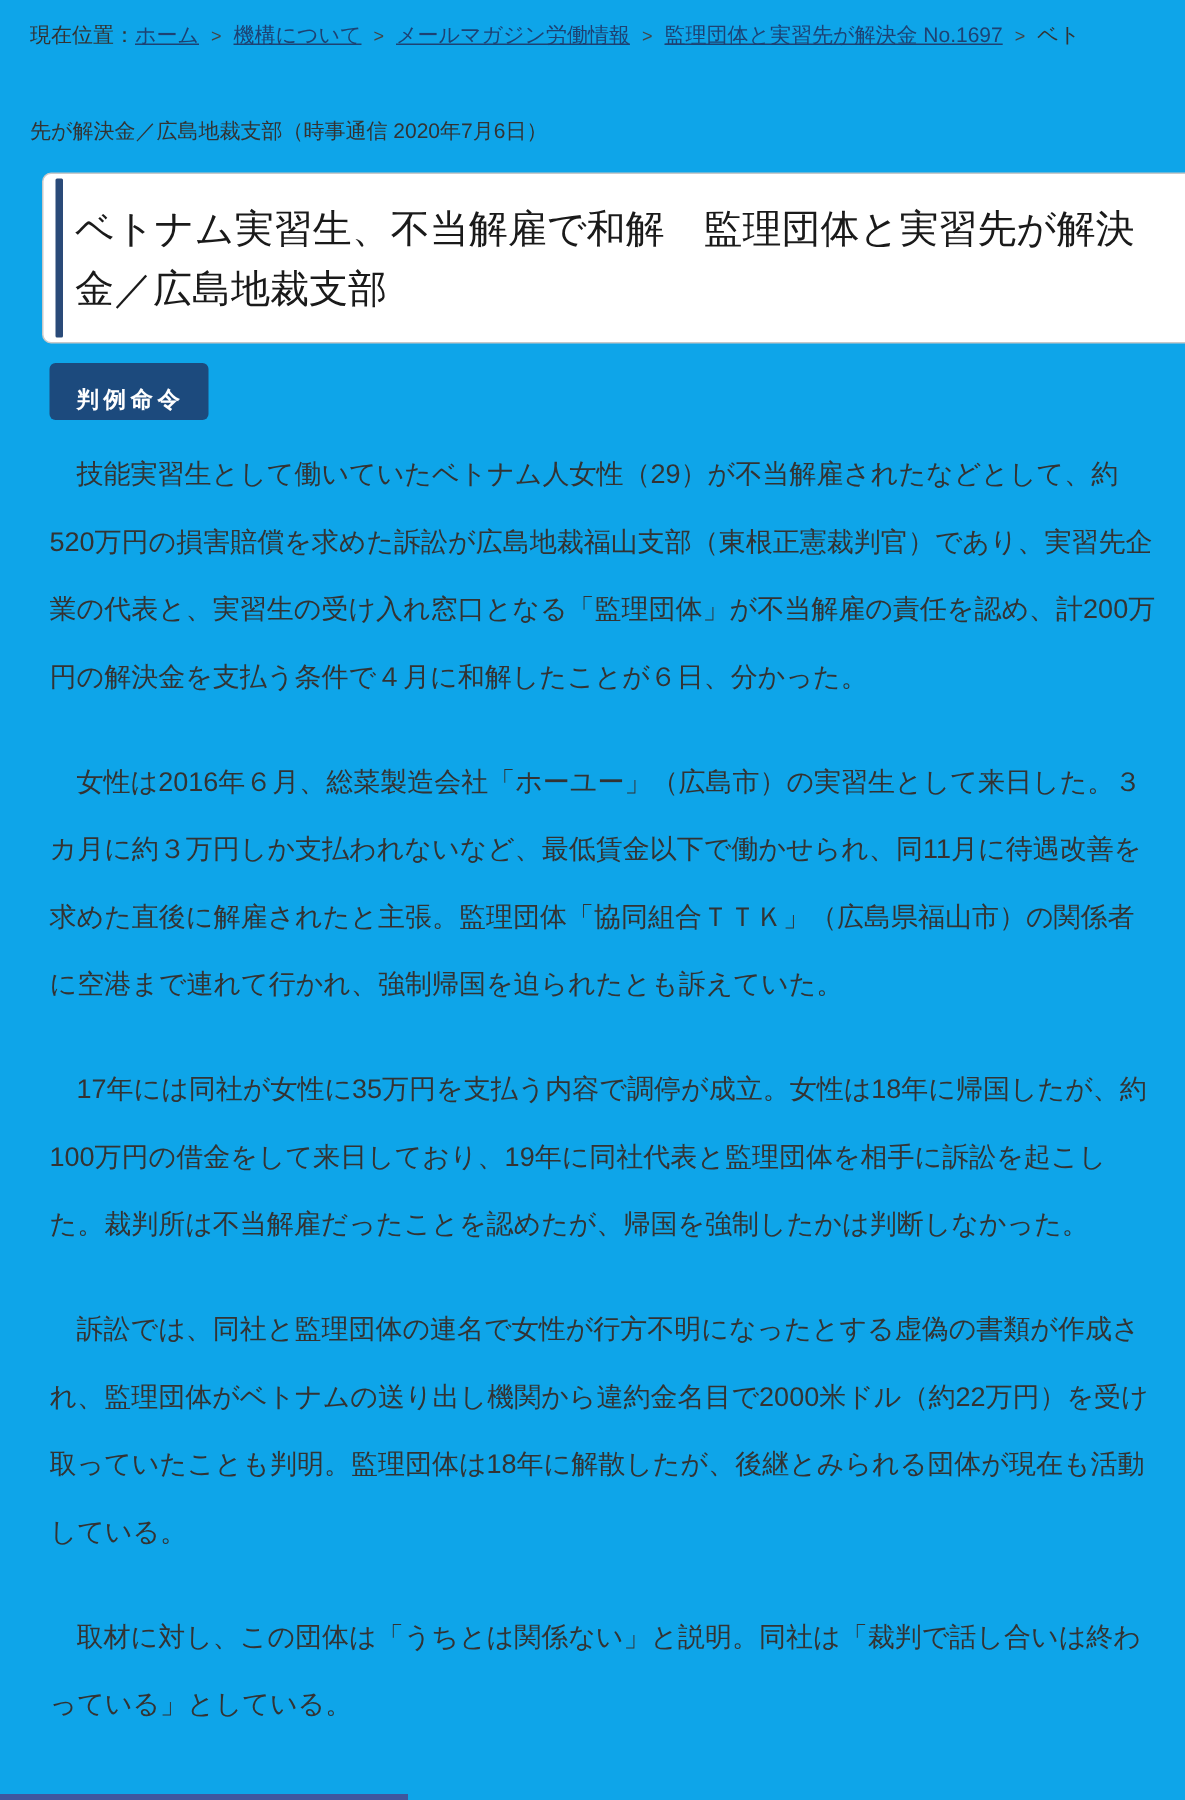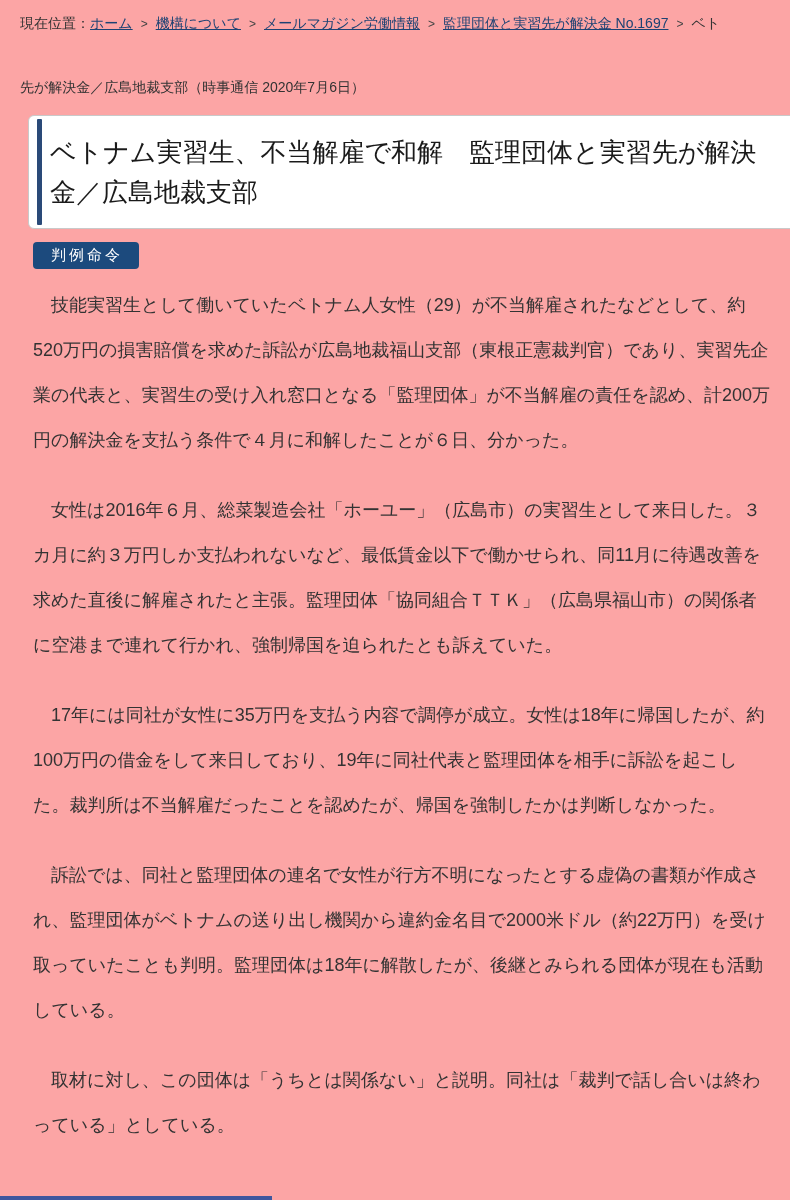--- a/index.html
+++ b/index.html
@@ -1,21 +1,21 @@
 <!DOCTYPE html>
 <html lang="ja"><head>
 <meta charset="utf-8">
 <style>
   html, body { margin: 0; padding: 0; background: #ffffff; }
   .page {
     position: relative;
     width: 790px;
     height: 1200px;
     overflow: hidden;
-    background: #fca5a5;
+    background: #0ea5e9;
     font-family: "Liberation Sans", "DejaVu Sans", sans-serif;
     color: #333333;
   }
   
   .breadcrumb { margin: 10px 0 0 20px; font-size: 14px; line-height: 27px; color: #333; }
   .crumb-line1 { display: flex; align-items: baseline; white-space: nowrap; overflow: hidden; width: 770px; }
   .crumb-label { color: #333; }
   .crumb-link { color: #1d4273; text-decoration: underline; cursor: pointer; }
   .crumb-sep { color: #444; font-size: 12px; margin: 0 8px; }
   .crumb-current { color: #333; }
@@ -45,23 +45,23 @@
     font-weight: 400;
     color: #1a1a1a;
   }
   
   .badge {
     display: inline-block;
     margin: 13px 0 0 33px;
     background: #1c4a7d;
     color: #ffffff;
     font-size: 15px;
-    font-weight: 400;
+    font-weight: 700;
     letter-spacing: 3px;
-    padding: 4px 16px 4px 18px;
+    padding: 15px 16px 4px 18px;
     border-radius: 4px;
   }
   
   .article-body {
     margin: 14px 18px 0 33px;
     font-size: 18px;
     line-height: 45px;
     color: #333333;
   }
   .article-body p { margin: 0 0 25px 0; }

